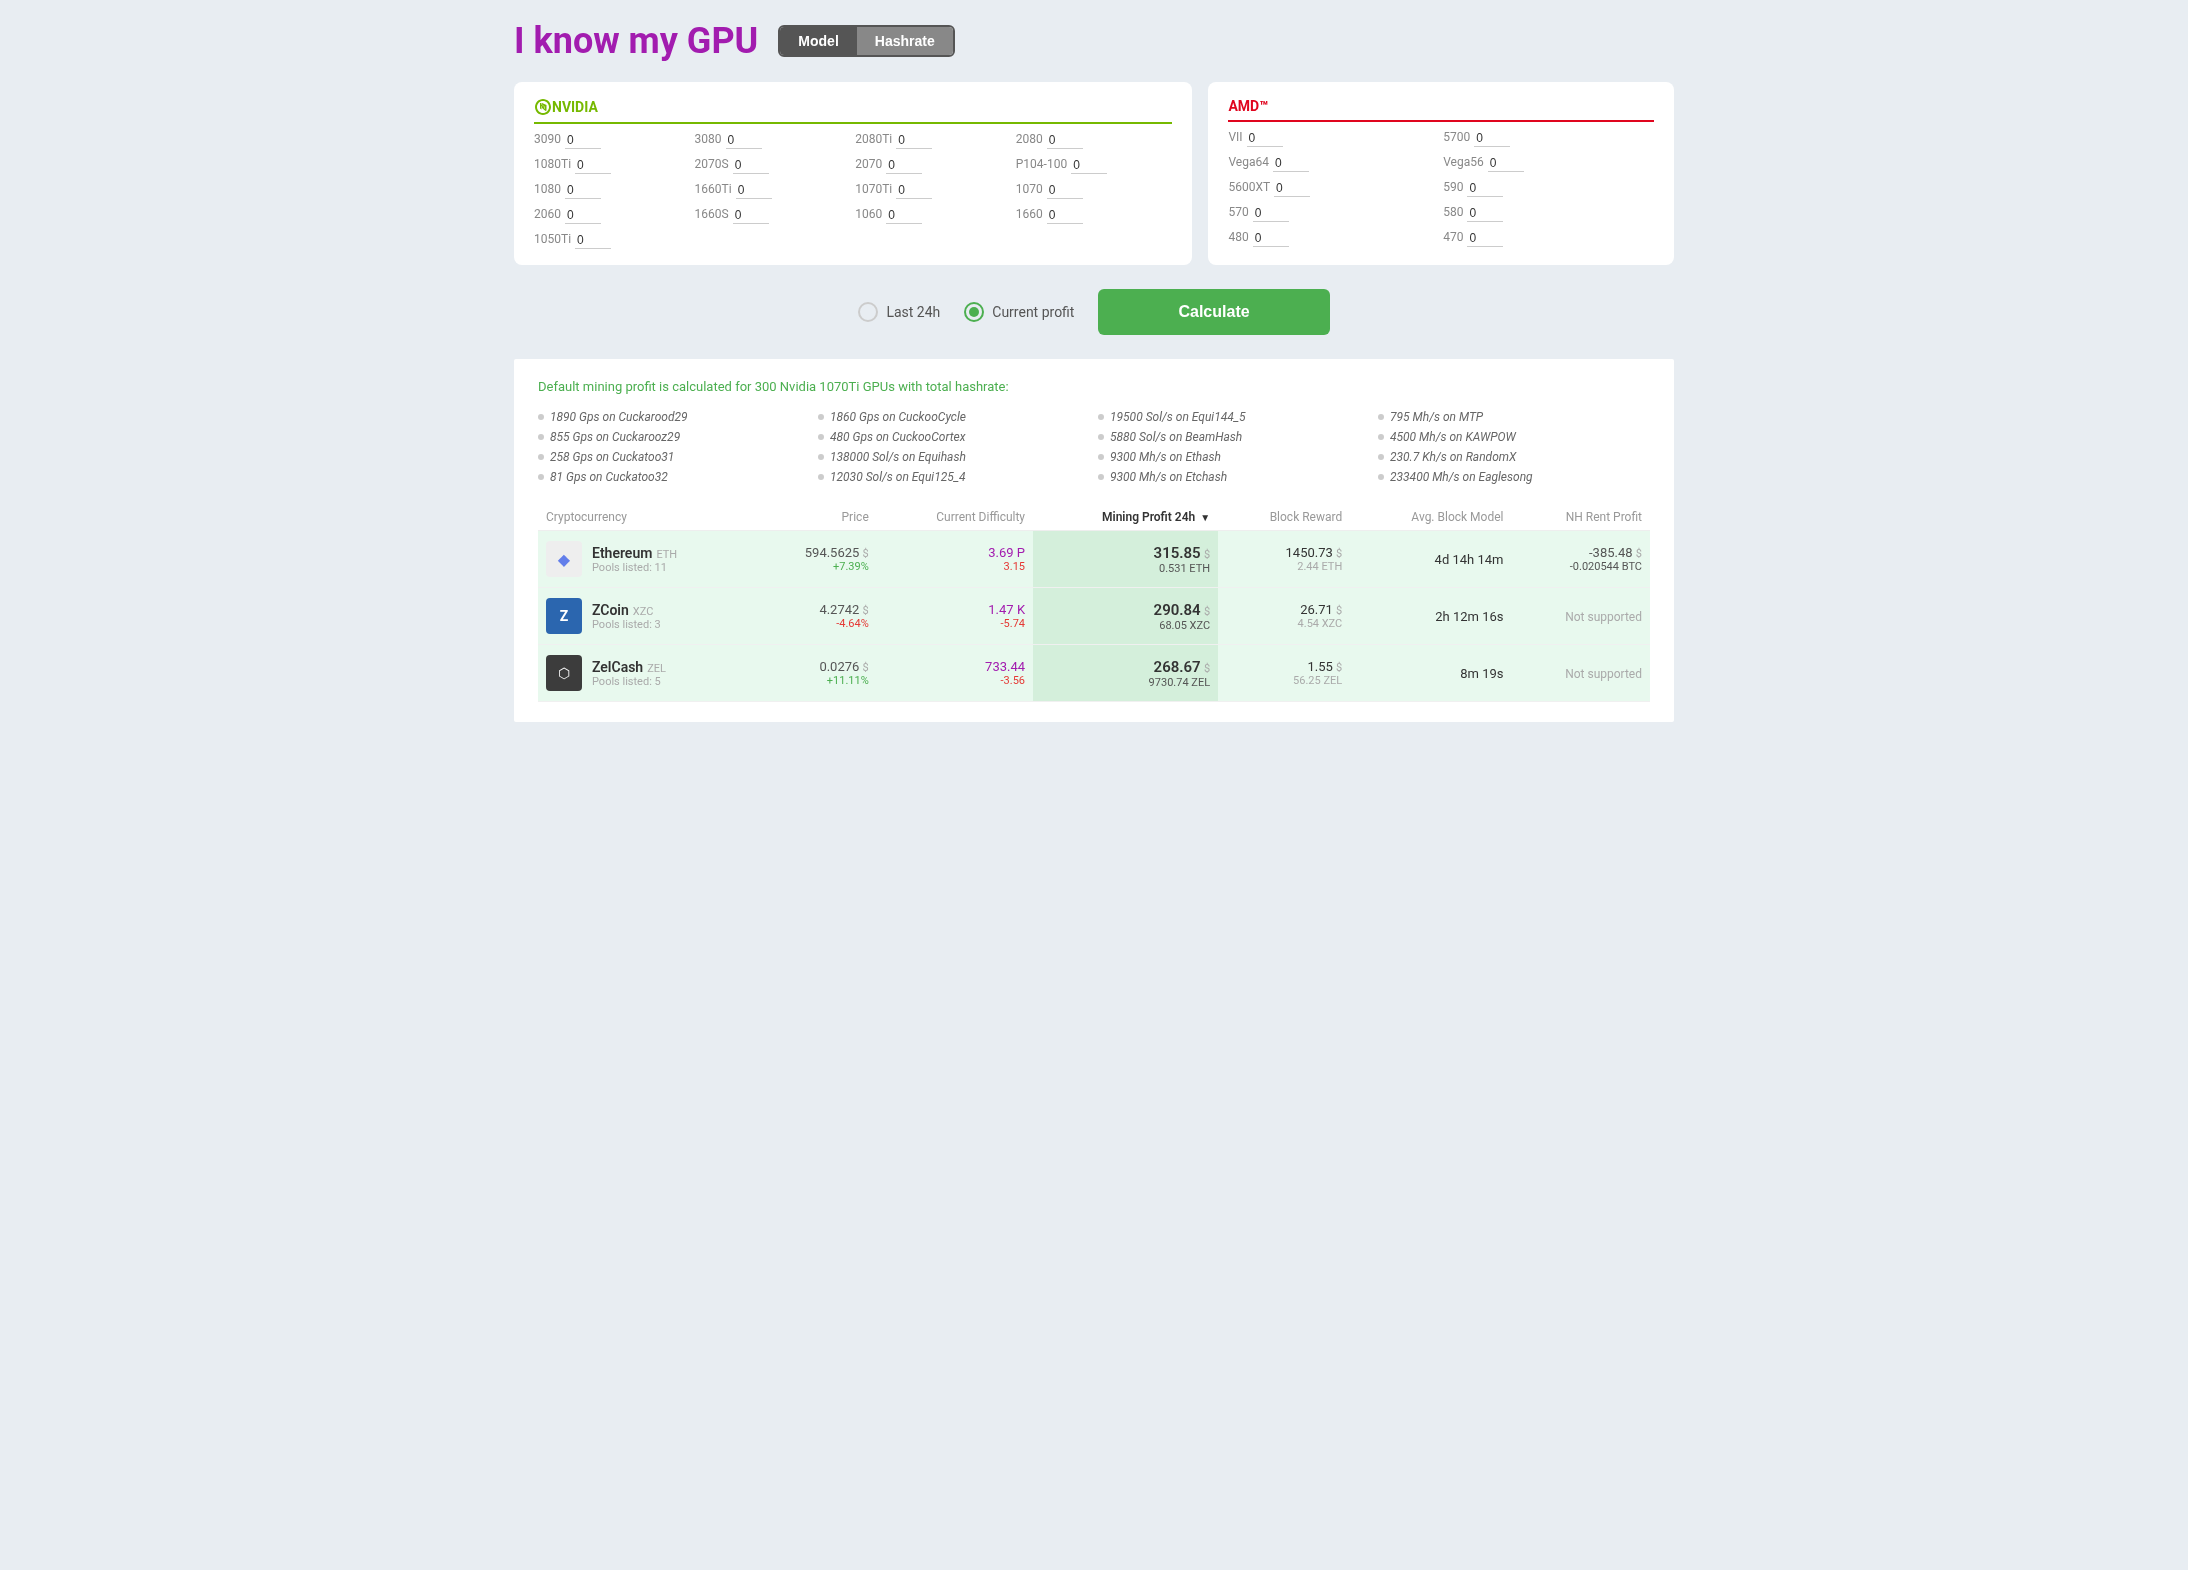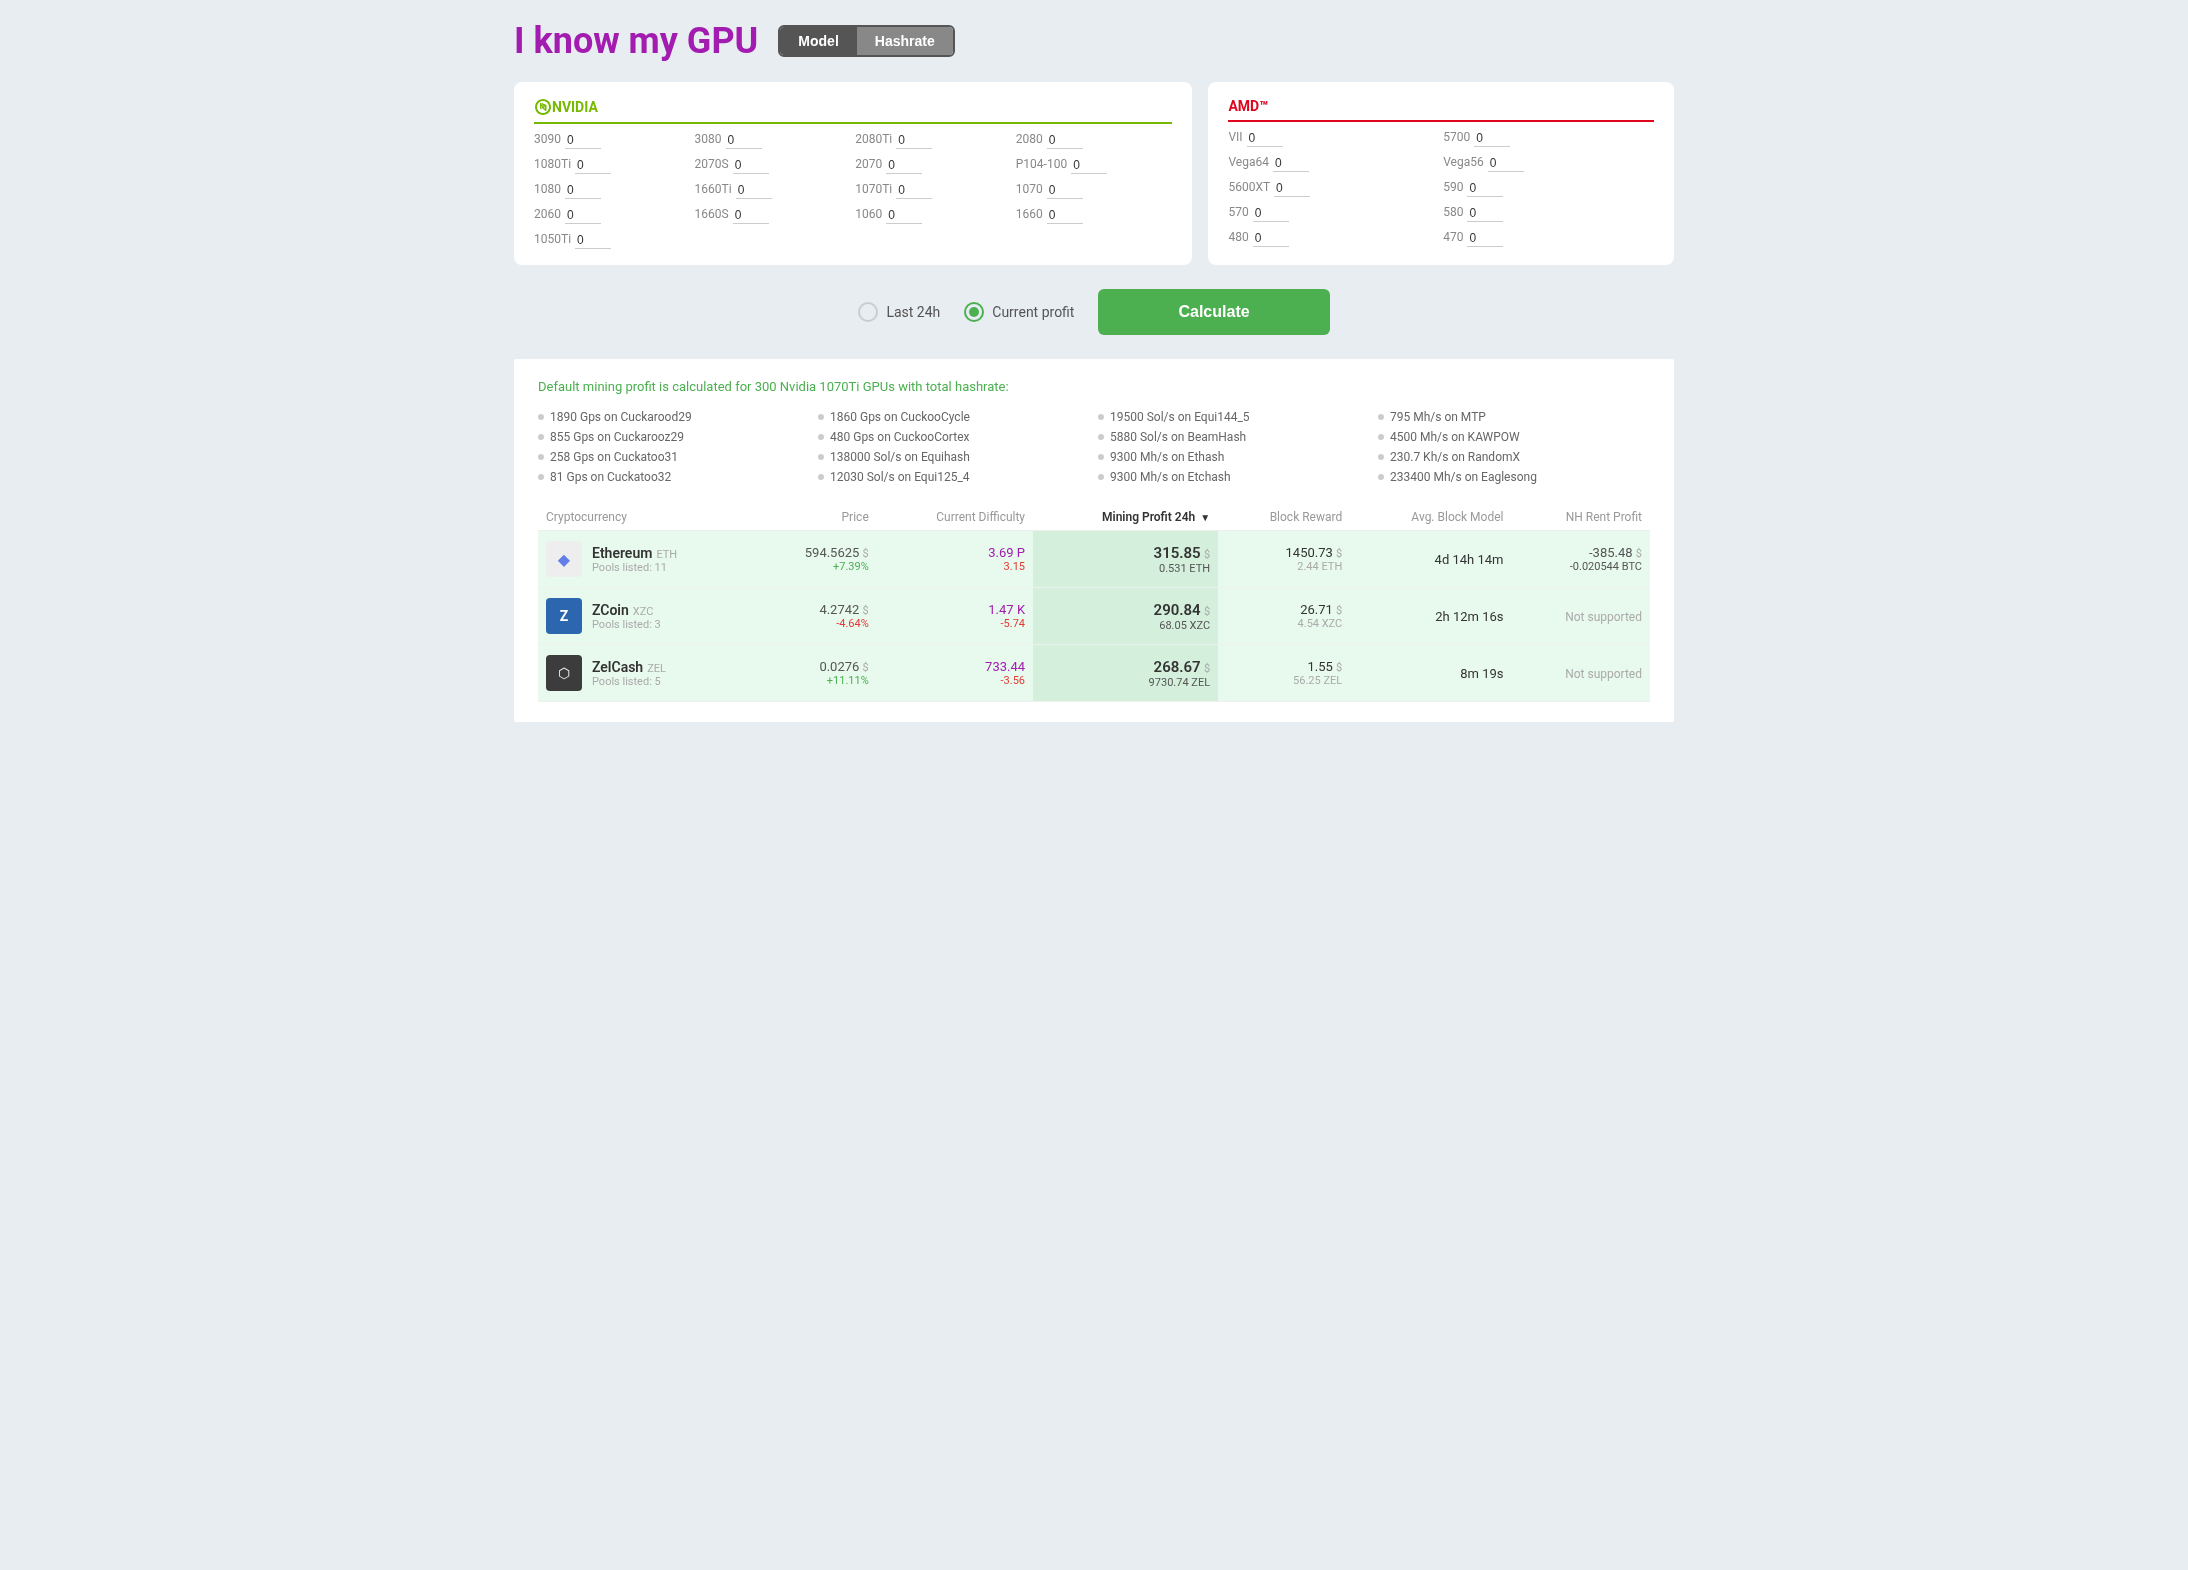--- a/index.html
+++ b/index.html
@@ -171,20 +171,21 @@
     .default-info {
       color: #4caf50;
       font-size: 13px;
       margin-bottom: 16px;
     }
     .hashrate-grid {
       display: grid;
       grid-template-columns: repeat(4, 1fr);
       gap: 6px 8px;
       margin-bottom: 20px;
+      font-style: italic;
     }
     .hashrate-item {
       display: flex;
       align-items: center;
       gap: 6px;
       color: #666;
       font-size: 12px;
     }
     .hashrate-dot {
       width: 6px;

